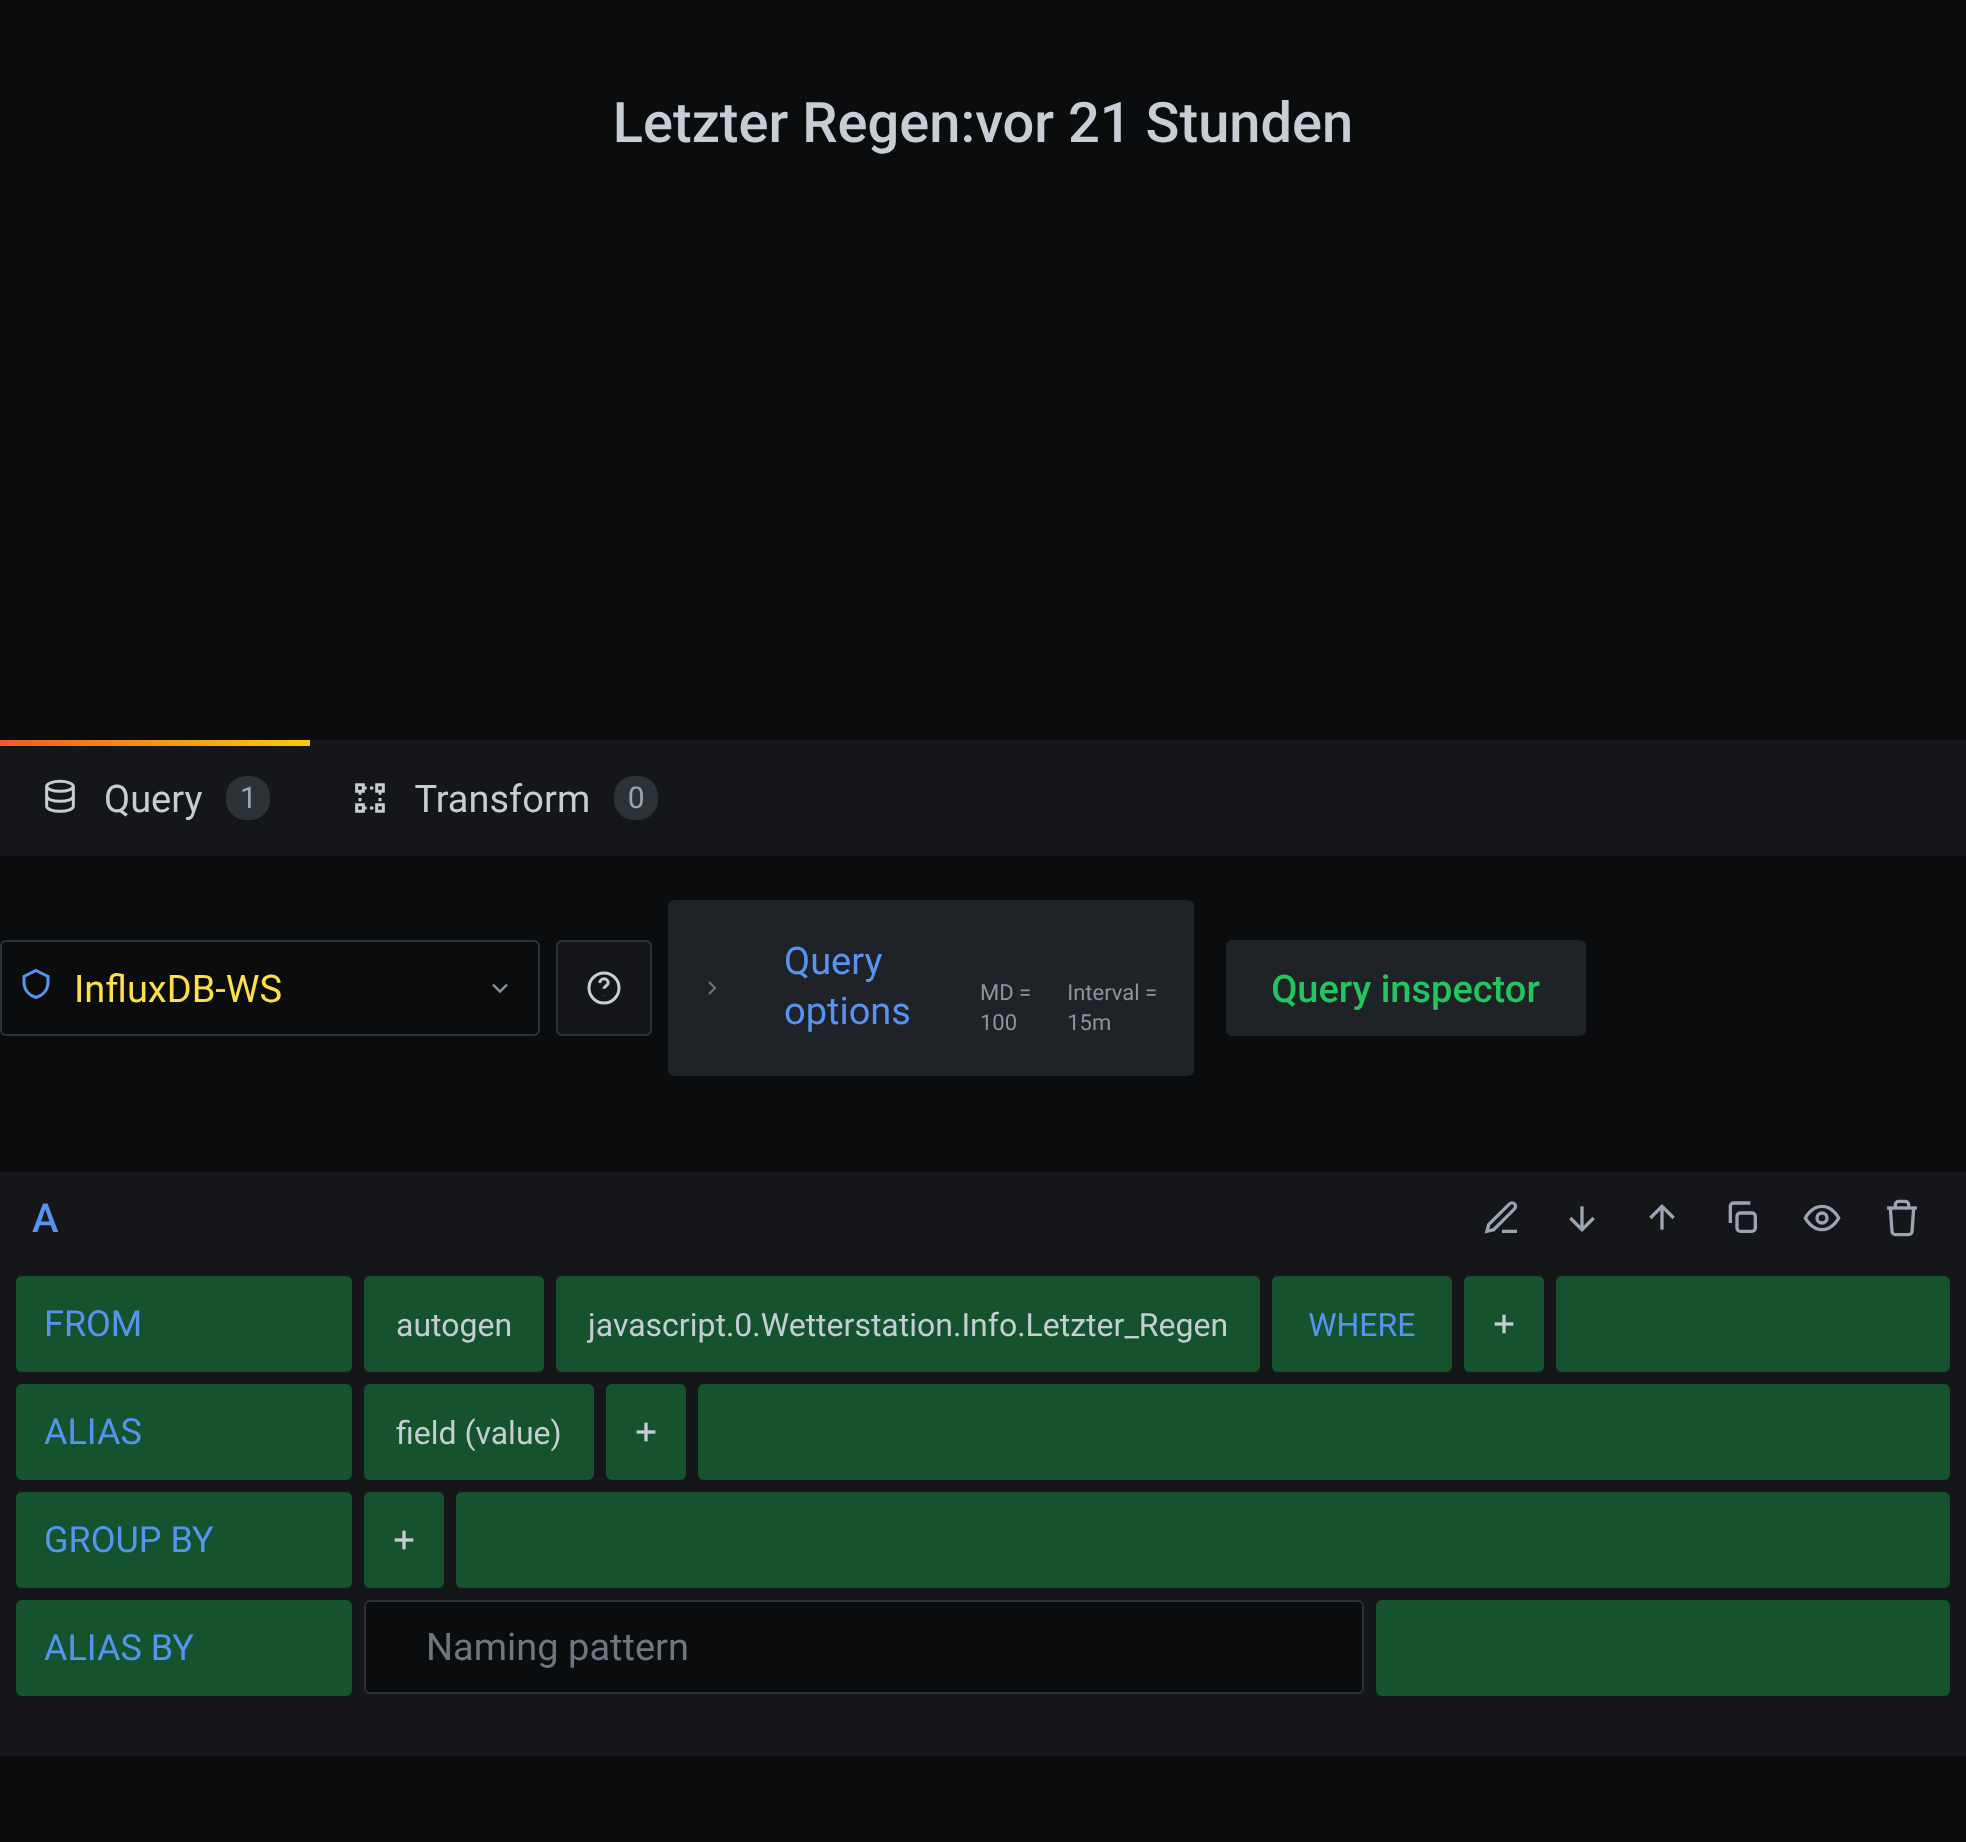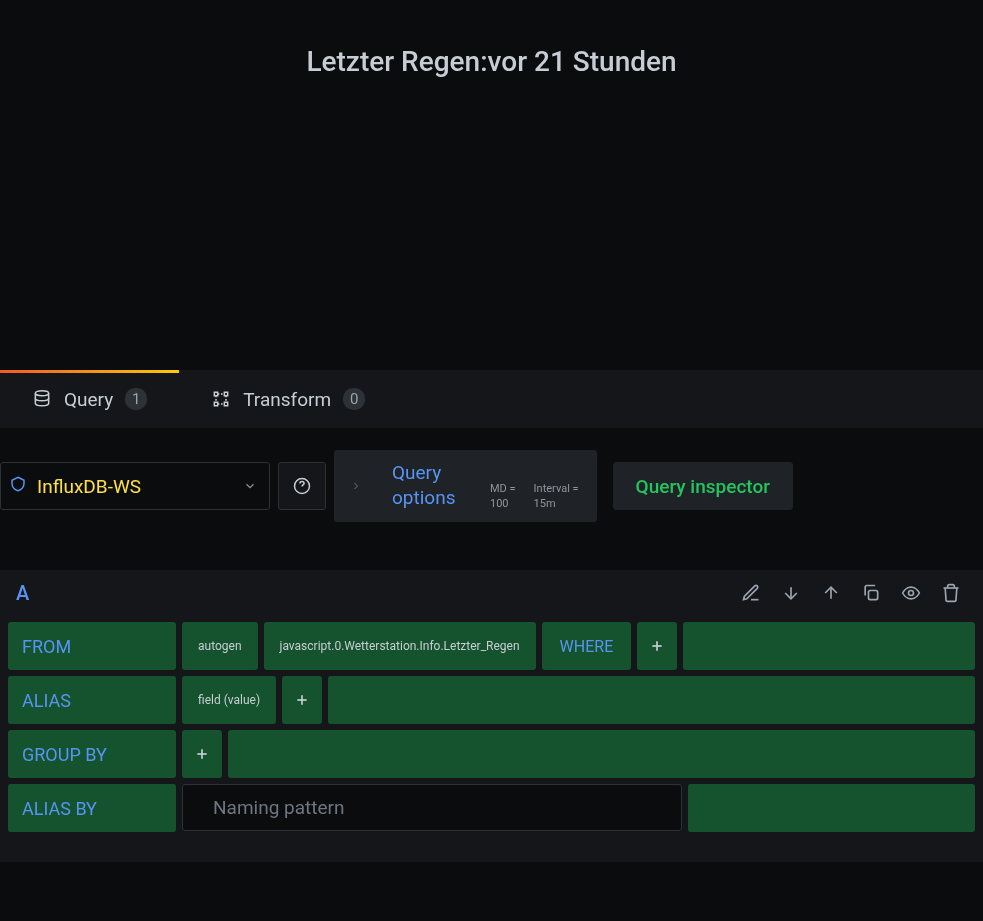--- a/index.html
+++ b/index.html
@@ -2,50 +2,50 @@
 <html><head>
 <meta charset="utf-8">
 <style>
 * { box-sizing: border-box; margin: 0; padding: 0; font-family: -apple-system, BlinkMacSystemFont, "Segoe UI", Roboto, Helvetica, Arial, sans-serif; }
 body { background: #0b0c0e; color: #c7cdd5; width: 983px; height: 921px; overflow: hidden; }
 
 .panel-vis { height: 370px; display: flex; align-items: flex-start; justify-content: center; padding-top: 45px; }
 .vis-text { display: flex; font-size: 28px; font-weight: 500; color: #c7cdd5; }
 
 .tabs-bar { display: flex; background: #141619; height: 58px; }
-.tab { display: flex; align-items: center; gap: 12px; padding: 0 32px; font-size: 19px; color: #c7cdd5; cursor: pointer; position: relative; }
+.tab { display: flex; align-items: center; gap: 12px; padding: 0 20px; font-size: 19px; color: #c7cdd5; cursor: pointer; position: relative; }
 .tab.active { background: #141619; }
 .tab.active::before { content: ""; position: absolute; top: 0; left: 0; right: 0; height: 3px; background: linear-gradient(90deg, #f05a28 0%, #fbca0a 100%); }
 .tab .badge { background: #2c3235; border-radius: 10px; min-width: 22px; height: 22px; display: inline-flex; align-items: center; justify-content: center; font-size: 15px; color: #9aa5b1; padding: 0 6px; }
 .tab svg { width: 20px; height: 20px; stroke: #c7cdd5; fill: none; }
 
 .options-row { display: flex; align-items: center; gap: 8px; padding: 22px 0 0 0; }
 .ds-select { display: flex; align-items: center; gap: 10px; background: #0b0c0e; border: 1px solid #2c3235; border-radius: 3px; height: 48px; padding: 0 12px 0 8px; width: 270px; font-size: 19px; color: #fde047; cursor: pointer; }
 .ds-select .ds-icon { color: #5794f2; }
 .ds-select .chev { margin-left: auto; opacity: .7; }
 .help-btn { width: 48px; height: 48px; display: flex; align-items: center; justify-content: center; border: 1px solid #2c3235; border-radius: 3px; background: #141619; cursor: pointer; }
 .help-btn svg { width: 20px; height: 20px; stroke: #c7cdd5; fill: none; }
 
-.qopts { background: #1f2226; display: flex; align-items: center; height: 72px; border-radius: 3px; padding: 0 18px 0 4px; gap: 18px; }
+.qopts { background: #1f2226; display: flex; align-items: center; height: 88px; border-radius: 3px; padding: 0 18px 0 4px; gap: 18px; }
 .qopts .caret { width: 36px; display: flex; align-items: center; justify-content: center; color: #6e7680; }
 .qopts-label { color: #5794f2; font-size: 19px; line-height: 1.3; max-width: 80px; }
 .qopts-stat { display: flex; flex-direction: column; font-size: 11px; color: #8e959d; line-height: 1.4; margin-top: 20px; }
 
 .inspect-btn { margin-left: 8px; background: #1f2226; border: 1px solid #1f2226; height: 48px; padding: 0 22px; border-radius: 3px; color: #22c55e; font-size: 19px; font-weight: 500; cursor: pointer; display: flex; align-items: center; }
 
 .query-block { margin-top: 48px; background: #141619; padding: 0 8px 30px 8px; }
 .q-header { display: flex; align-items: center; height: 46px; padding: 0 8px; }
 .q-letter { color: #5794f2; font-size: 20px; font-weight: 500; }
 .q-actions { margin-left: auto; display: flex; gap: 20px; padding-right: 6px; }
 .q-actions .ic { width: 20px; height: 20px; stroke: #9aa5b1; fill: none; cursor: pointer; }
 
 .row { display: flex; gap: 6px; margin-top: 6px; }
 .seg { background: #14532d; height: 48px; display: flex; align-items: center; border-radius: 3px; }
 .seg.label { width: 168px; padding-left: 14px; color: #5794f2; font-size: 18px; font-weight: 400; }
-.seg.val { padding: 0 16px; color: #c7cdd5; font-size: 12px; cursor: pointer; }
+.seg.val { padding: 0 16px; color: #c7cdd5; font-size: 16px; cursor: pointer; }
 .seg.where { color: #5794f2; padding: 0 18px; cursor: pointer; }
 .seg.plus { width: 38px; justify-content: center; cursor: pointer; }
 .seg.plus-wide { width: 40px; }
 .seg.rest { flex: 1; }
 .seg.empty-small { width: 120px; }
 
 .fmt-select { display: flex; align-items: center; gap: 14px; background: #0b0c0e; border: 1px solid #2c3235; border-radius: 3px; height: 48px; padding: 0 16px; font-size: 19px; color: #c7cdd5; cursor: pointer; width: 172px; }
 .fmt-select .chev { margin-left: auto; opacity: .7; }
 
 .alias-input { flex: 0 0 500px; background: #0b0c0e; border: 1px solid #2c3235; border-radius: 3px; height: 47px; padding: 0 30px; color: #c7cdd5; font-size: 19px; outline: none; }

